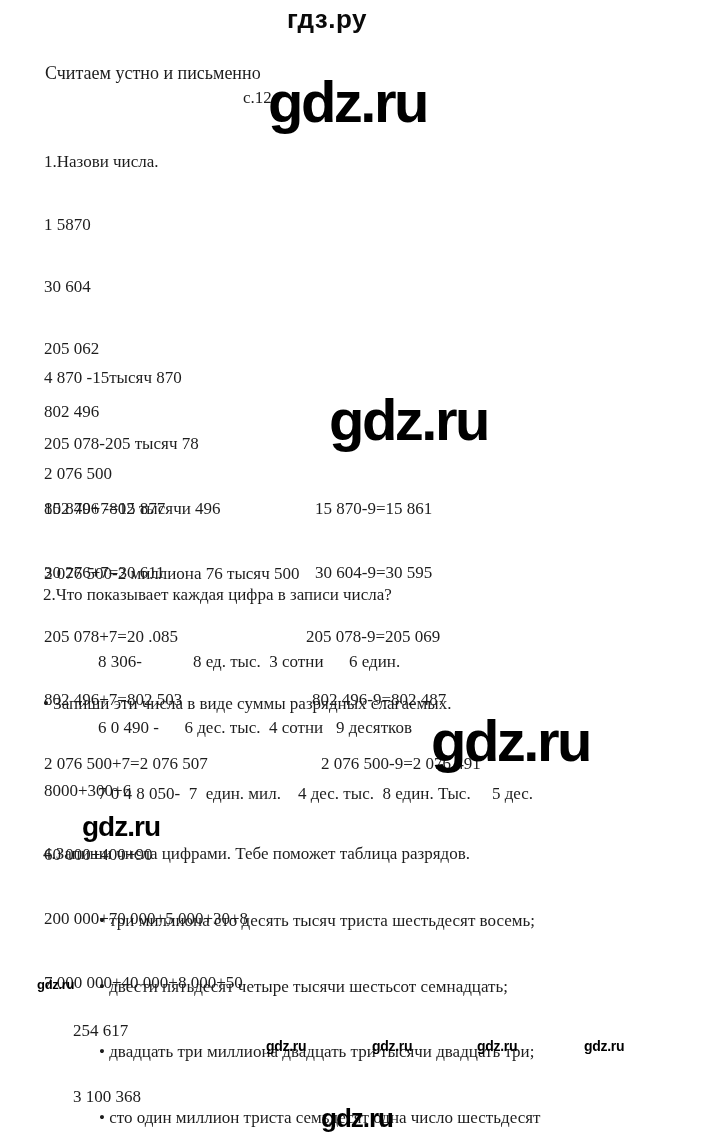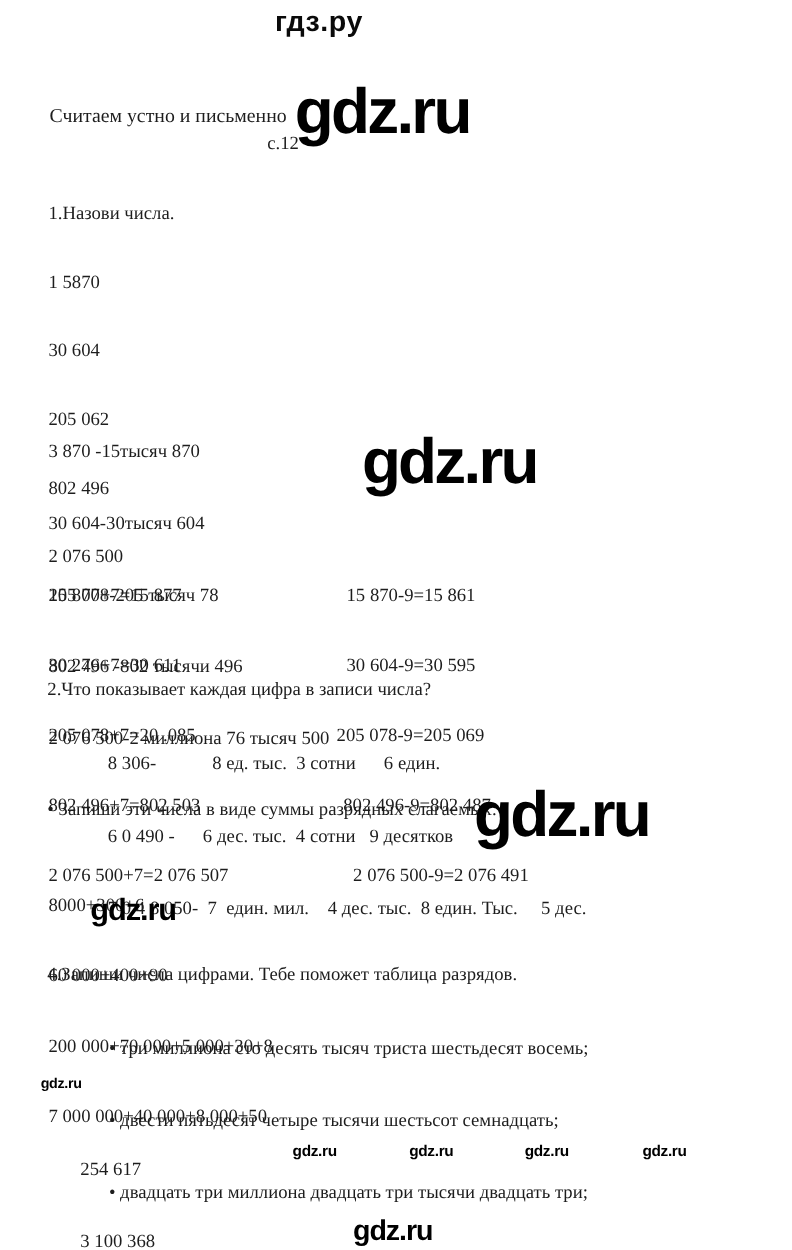--- a/index.html
+++ b/index.html
@@ -5,26 +5,26 @@
   html,body{margin:0;padding:0;background:#ffffff;}
   .canvas{
     position:relative;
     width:720px;height:1136px;
     background:#ffffff;
     overflow:hidden;
     font-family:"Liberation Serif","DejaVu Serif",serif;
     color:#1d1d1d;
   }
   .abs{position:absolute;white-space:pre;}
-  .body-text{font-size:17px;line-height:20px;margin-top:32px;}
+  .body-text{font-size:17px;line-height:20px;}
   .lines .line{white-space:pre;}
   .site-header{
     font-family:"Liberation Sans","DejaVu Sans",sans-serif;
     font-weight:700;font-size:26px;color:#0a0a0a;
-    width:580px;text-align:center;letter-spacing:0.5px;
+    width:580px;text-align:center;letter-spacing:0.5px;padding-left:37px;
   }
   .wm{
     font-family:Liberation Sans, sans-serif;
     font-weight:700;color:#000;line-height:1;
   }
   .wm-big{font-size:58px;letter-spacing:-2.5px;}
   .wm-med{font-size:28px;letter-spacing:-1px;}
   .wm-sm{font-size:14px;letter-spacing:-0.3px;}
   .wm-xs{font-size:13px;letter-spacing:-0.3px;}
   .wm-footer{font-size:26px;letter-spacing:-1px;}
@@ -50,22 +50,21 @@
   <div class="abs body-text lines" style="left:44px;top:173px;line-height:20.8px;">
     <div class="line">1 5870</div>
     <div class="line">30 604</div>
     <div class="line">205 062</div>
     <div class="line">802 496</div>
     <div class="line">2 076 500</div>
   </div>
 
 
   <div class="abs body-text lines" style="left:44px;top:324px;line-height:21.7px;">
-    <div class="line">3 870 -15тысяч 870</div>
-    <div class="line">30 604-30тысяч 604</div>
+    <div class="line">4 870 -15тысяч 870</div>
     <div class="line">205 078-205 тысяч 78</div>
     <div class="line">802 496 -802 тысячи 496</div>
     <div class="line">2 076 500-2 миллиона 76 тысяч 500</div>
   </div>
 
   <div class="abs wm wm-big" style="left:329px;top:391px;">gdz.ru</div>
 
   <div class="abs body-text lines" style="left:44px;top:456px;line-height:21.2px;">
     <div class="line">15 870+7=15 877</div>
     <div class="line">30 276+7=30 611</div>

